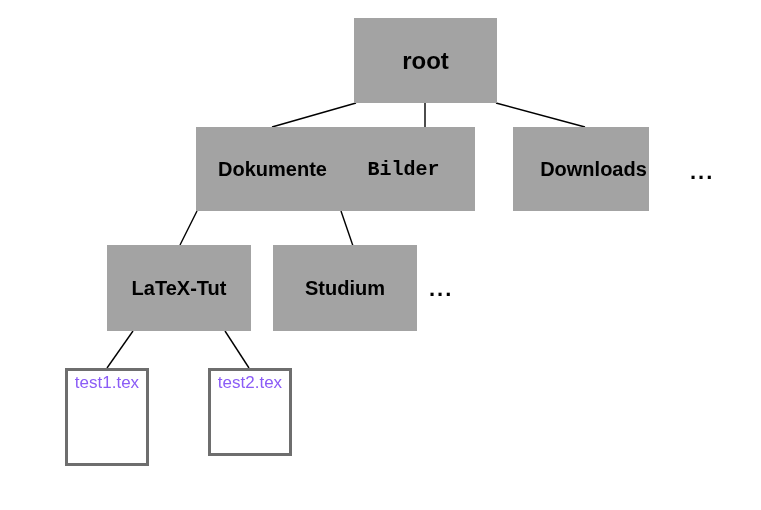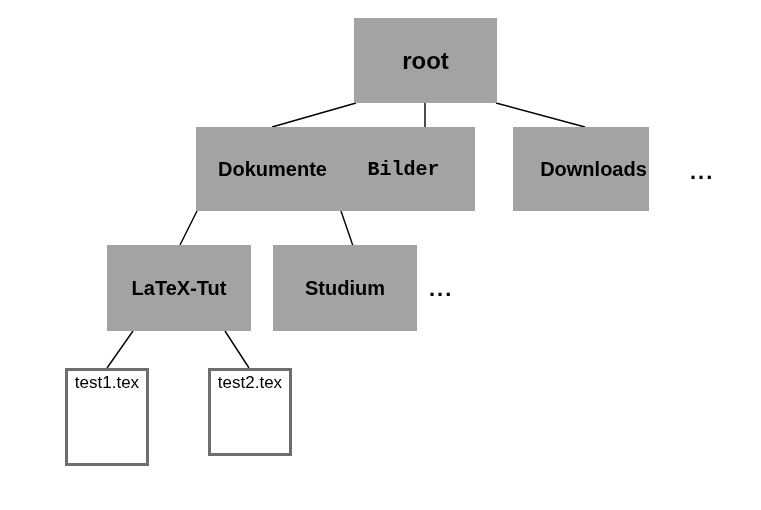--- a/index.html
+++ b/index.html
@@ -38,21 +38,21 @@
     box-sizing: border-box;
   }
   .root-node {
     font-size: 24px;
   }
   .file-node {
     position: absolute;
     background: #FFFFFF;
     border: 3px solid #6E6E6E;
     box-sizing: border-box;
-    color: #000000;
+    color: #8b5cf6;
     font-size: 17px;
     font-weight: normal;
     text-align: center;
     padding-top: 2px;
   }
   .ellipsis {
     position: absolute;
     color: #000000;
     font-weight: bold;
     font-size: 22px;

